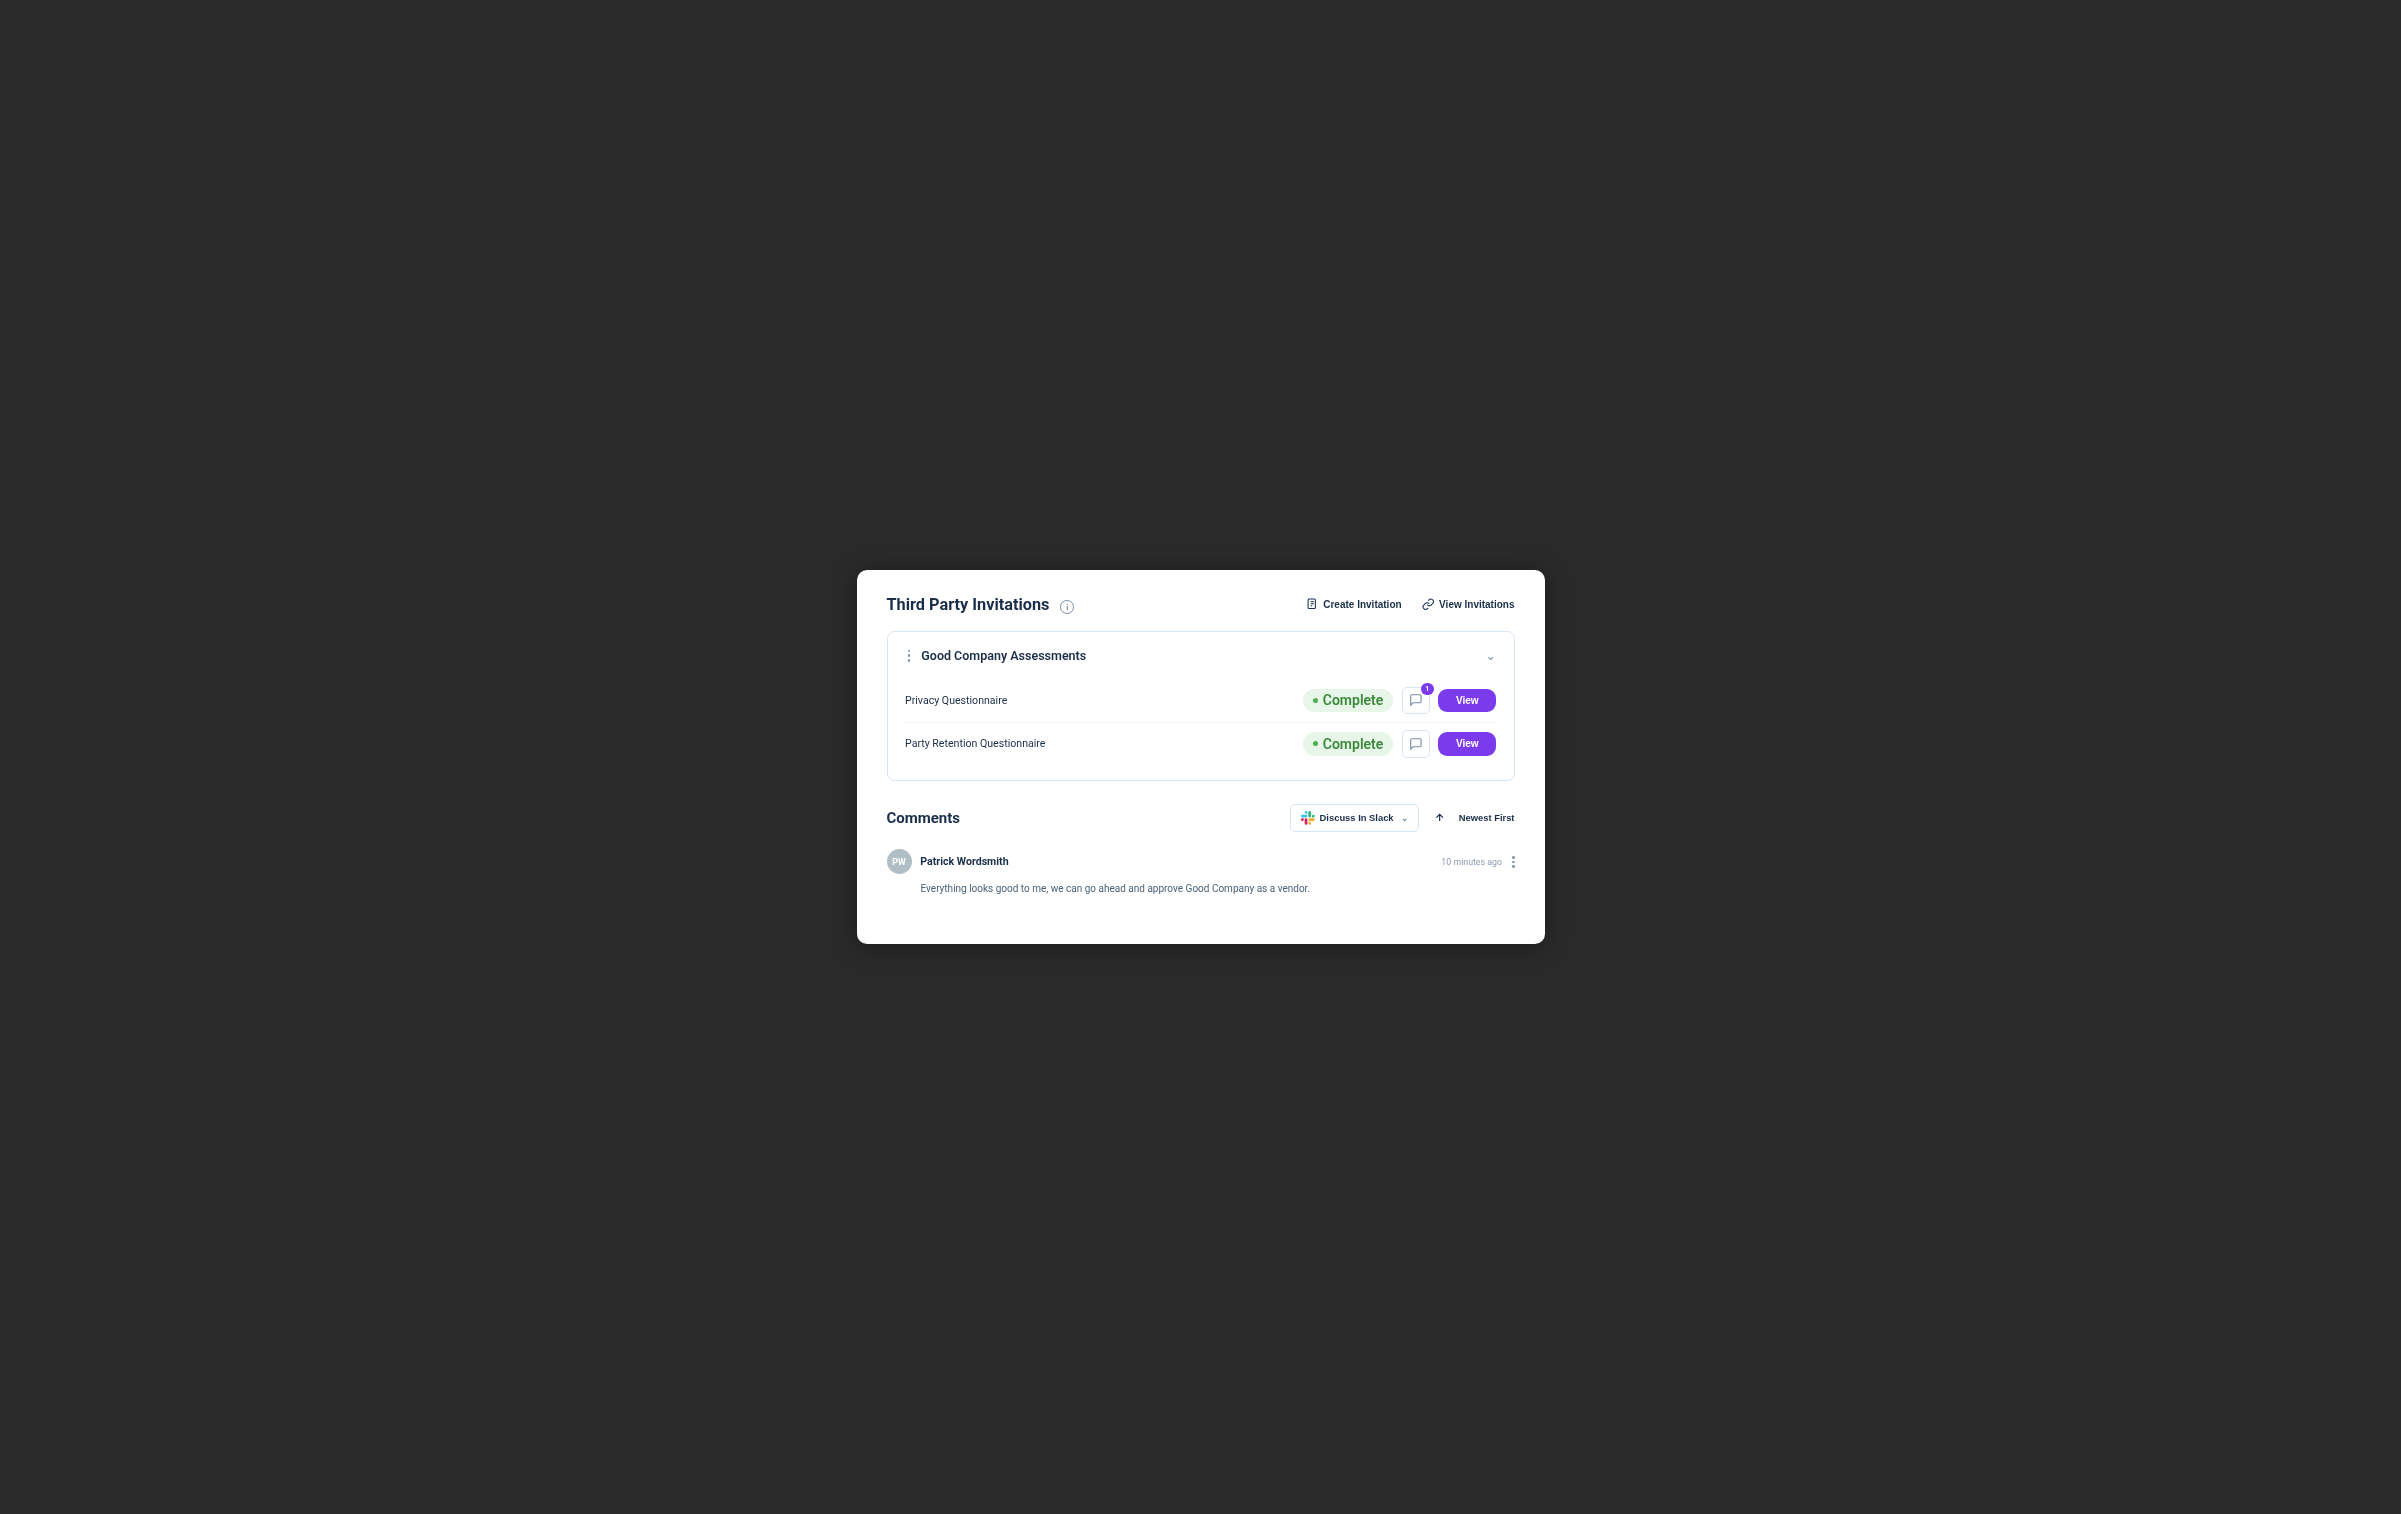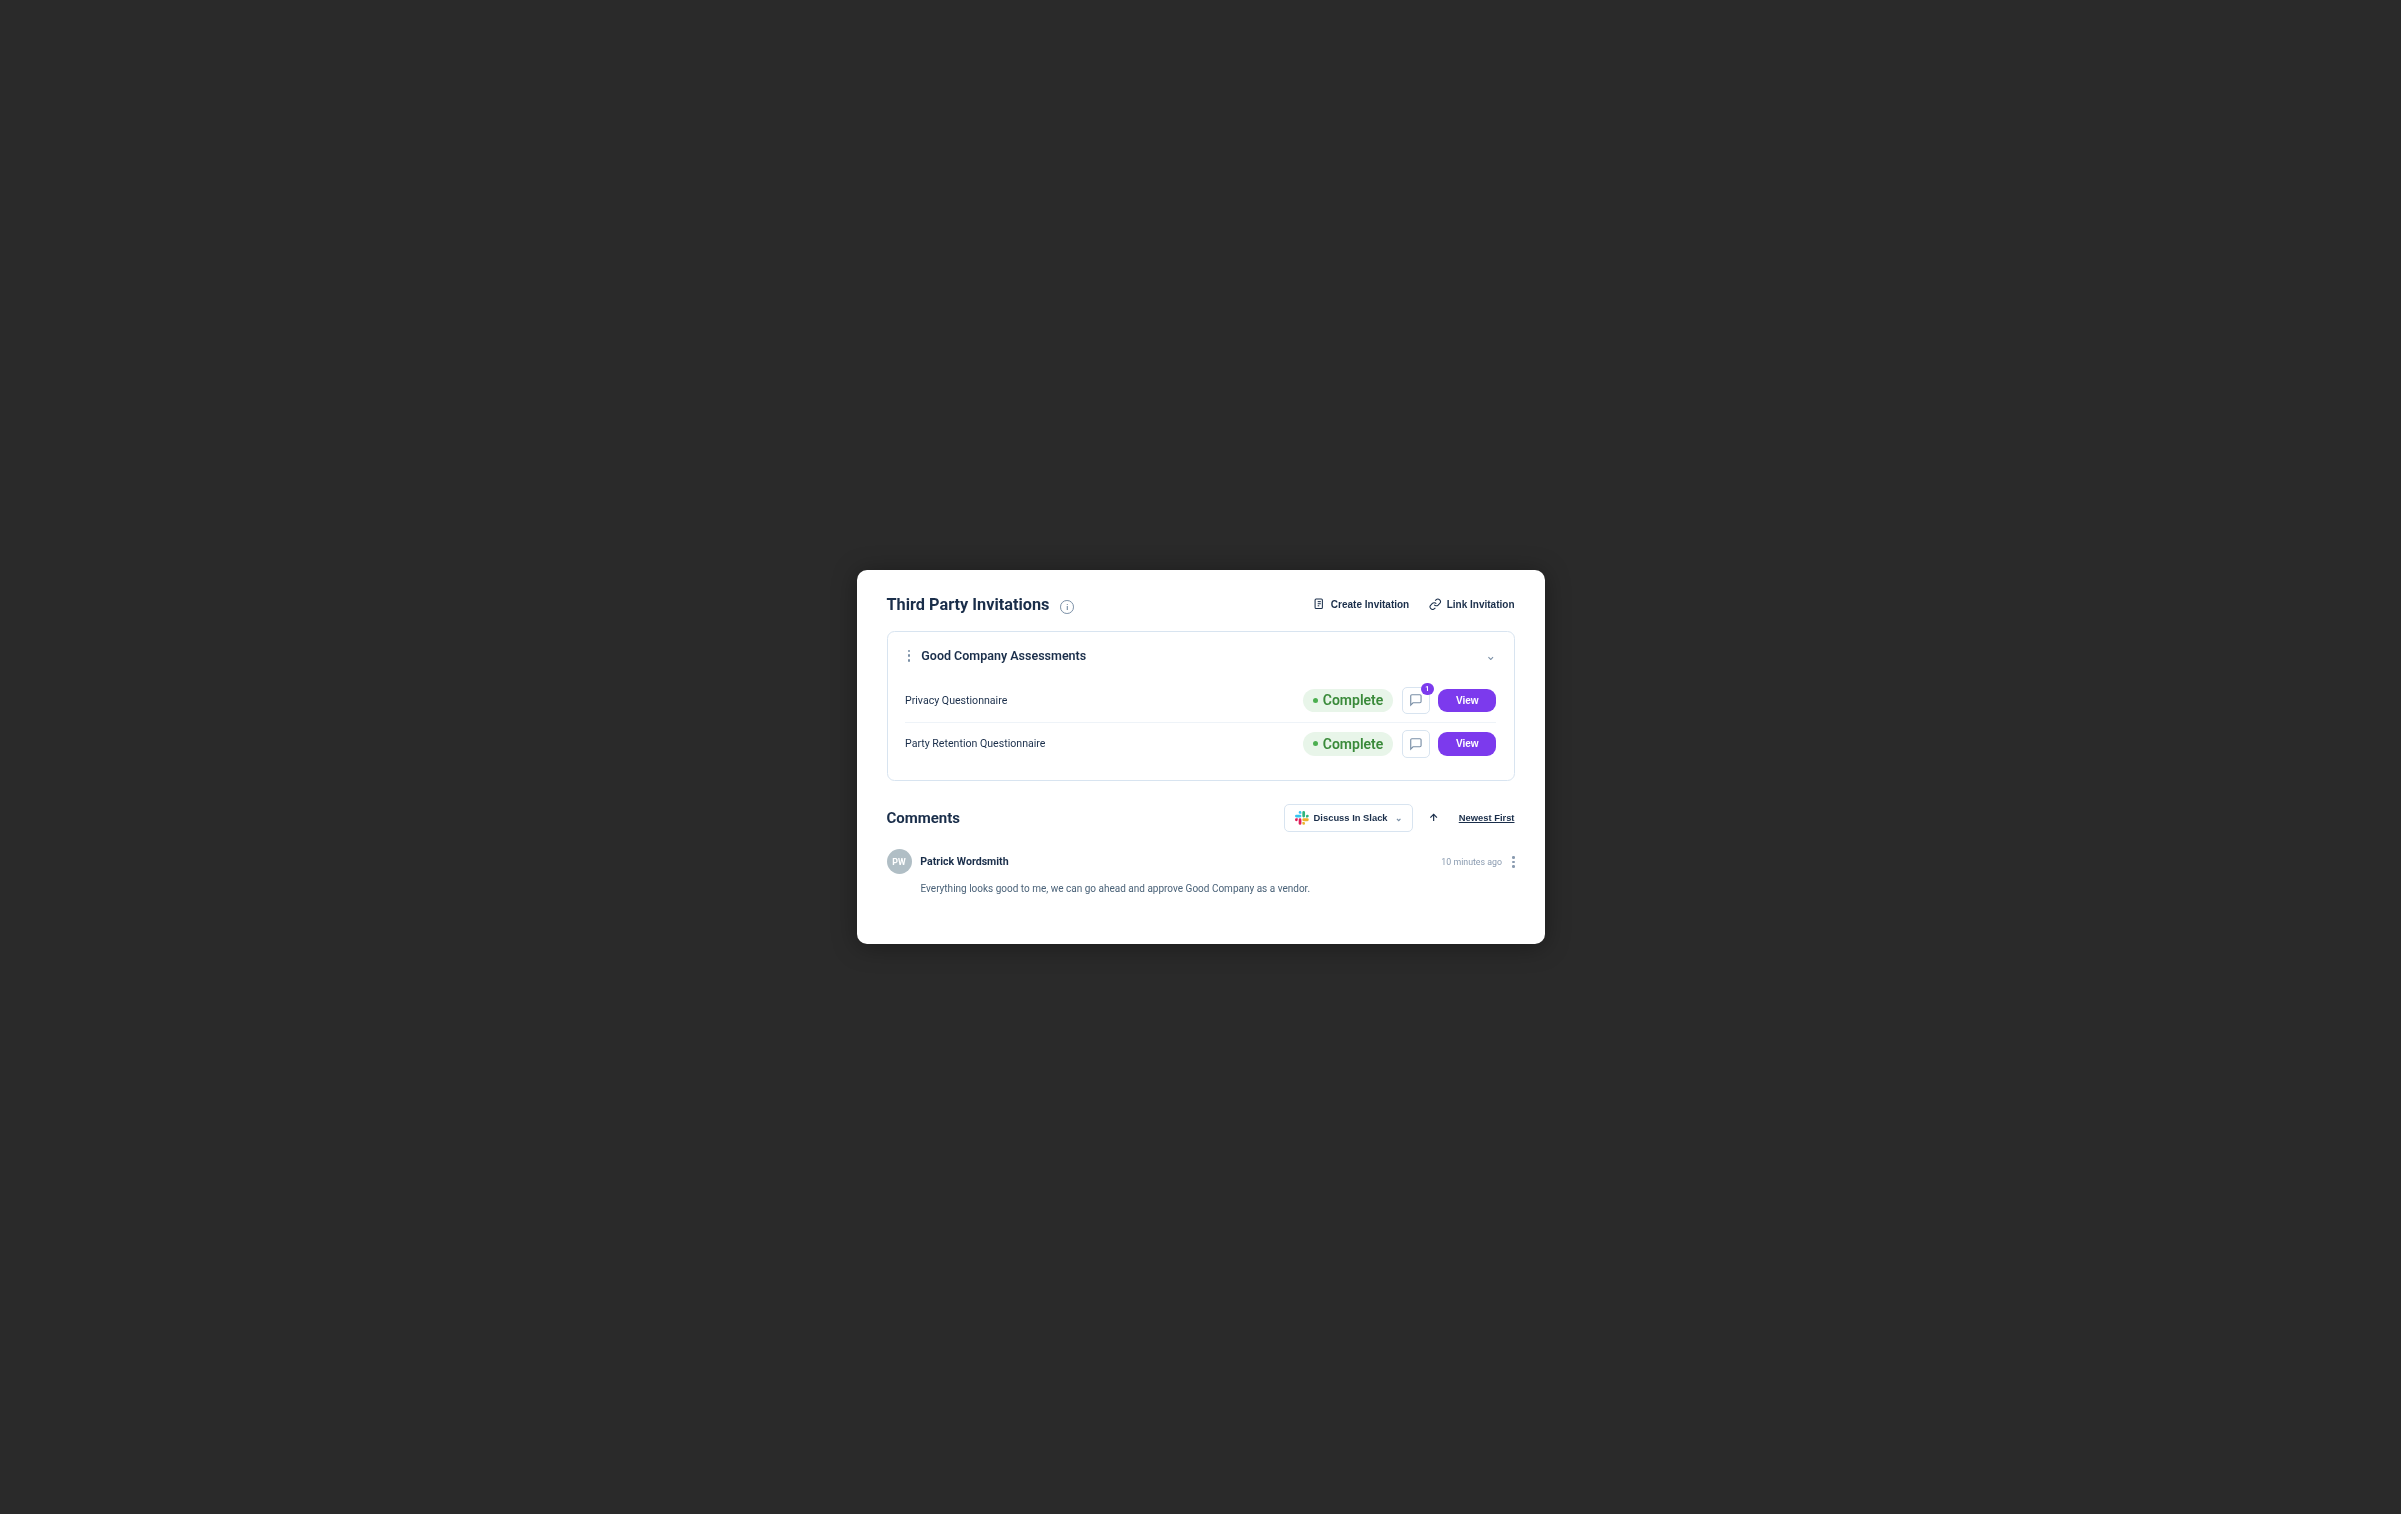--- a/index.html
+++ b/index.html
@@ -266,28 +266,27 @@
 
     .slack-chevron {
       margin-left: 2.5px;
       color: #7a8fa6;
       font-size: 8.8px;
     }
 
     .sort-btn {
       display: flex;
       align-items: center;
-      gap: 19px;
+      gap: 13px;
       cursor: pointer;
       background: none;
       border: none;
       font-size: 9.4px;
       font-weight: 600;
       color: #1a2e4a;
-      text-decoration: underline;
     }
 
     
     .comment-item {
       margin-bottom: 17.5px;
     }
 
     .comment-header {
       display: flex;
       align-items: center;
@@ -396,21 +395,21 @@
           <line x1="9" y1="11" x2="15" y2="11"></line>
           <line x1="9" y1="15" x2="12" y2="15"></line>
         </svg>
         <span>Create Invitation</span>
       </button>
       <button class="header-action-btn">
         <svg viewBox="0 0 24 24" fill="none" stroke="currentColor" stroke-width="2">
           <path d="M10 13a5 5 0 0 0 7.54.54l3-3a5 5 0 0 0-7.07-7.07l-1.72 1.71"></path>
           <path d="M14 11a5 5 0 0 0-7.54-.54l-3 3a5 5 0 0 0 7.07 7.07l1.71-1.71"></path>
         </svg>
-        <span>Link Invitation</span>
+        <span>View Invitations</span>
       </button>
     </div>
   </div>
 
   <div class="invitation-section">
     <div class="section-header">
       <div class="section-header-left">
         <div class="dots-menu">
           <span></span>
             <span></span>

